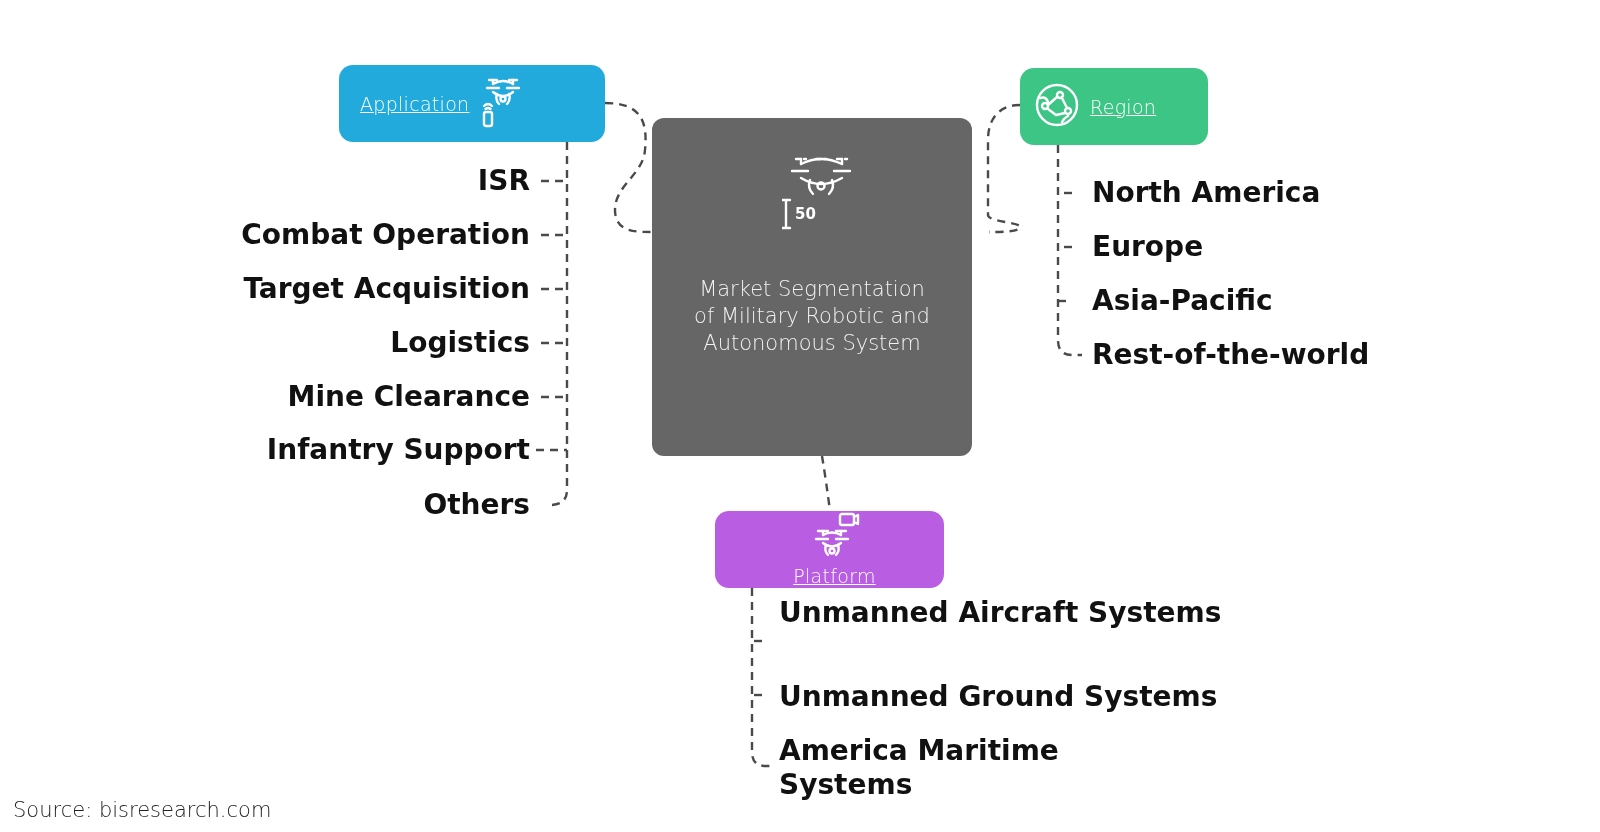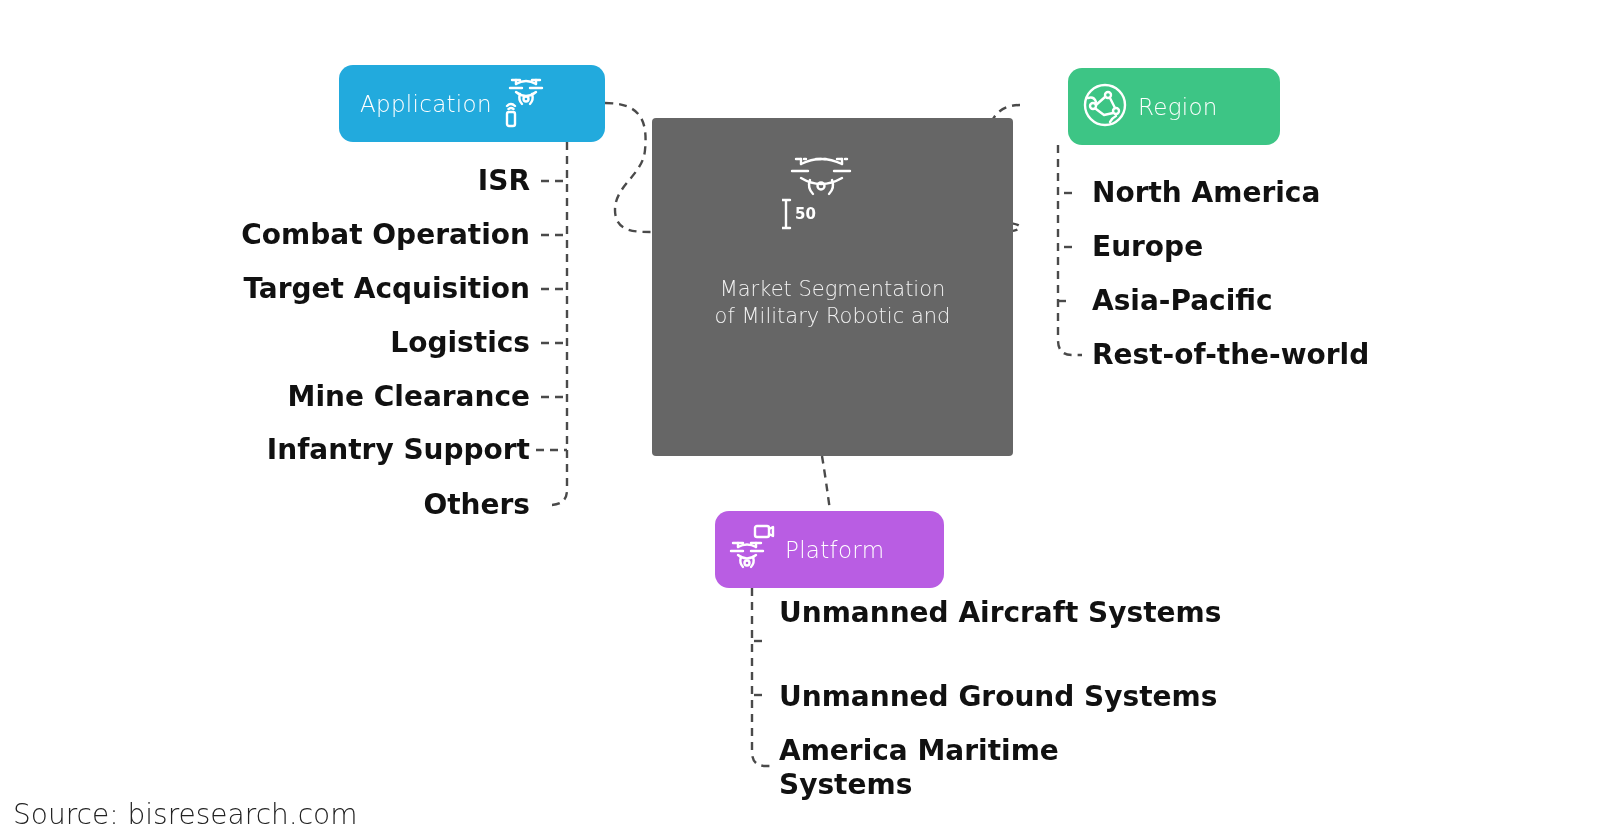--- a/index.html
+++ b/index.html
@@ -2,46 +2,46 @@
 <html><head>
 <meta charset="utf-8">
 <style>
   html, body { margin: 0; padding: 0; background: #ffffff; }
   body { width: 1600px; height: 832px; position: relative; overflow: hidden;
          font-family: "Liberation Sans", sans-serif; }
   .connectors { position: absolute; left: 0; top: 0; width: 1600px; height: 832px; }
   .connectors path { fill: none; stroke: #4a4a4a; stroke-width: 2.4; stroke-dasharray: 8 6; }
   .pill { position: absolute; border-radius: 14px; color: #ffffff; display: flex;
           align-items: center; font-family: "DejaVu Sans", sans-serif; font-weight: 300; }
-  .pill .lbl { font-size: 23px; letter-spacing: 0.3px; }
+  .pill .lbl { font-size: 19px; letter-spacing: 0.3px; text-decoration: underline; }
   .pill svg { stroke: #ffffff; fill: none; stroke-width: 2.4; stroke-linecap: round; stroke-linejoin: round; }
   #pill-app { left: 339px; top: 65px; width: 266px; height: 77px; }
   #pill-app .lbl { margin-left: 21px; }
   #pill-app svg { margin-left: 10px; }
-  #pill-region { left: 1020px; top: 68px; width: 212px; height: 77px; margin-left: 48px; }
+  #pill-region { left: 1020px; top: 68px; width: 188px; height: 77px; }
   #pill-region svg { margin-left: 14px; }
   #pill-region .lbl { margin-left: 10px; }
-  #pill-platform { left: 715px; top: 511px; width: 229px; height: 77px; }
+  #pill-platform { left: 715px; top: 511px; width: 229px; height: 77px; flex-direction: column; }
   #pill-platform svg { margin-left: 14px; }
   #pill-platform .lbl { margin-left: 10px; }
-  .center-box { position: absolute; left: 652px; top: 118px; width: 361px; height: 338px;
-                background: #666666; border-radius: 4px; }
+  .center-box { position: absolute; left: 652px; top: 118px; width: 320px; height: 338px;
+                background: #666666; border-radius: 12px; }
   .center-icon { position: absolute; left: 130px; top: 38px; }
   .center-icon svg { stroke: #ffffff; fill: none; stroke-width: 2.4; stroke-linecap: round; stroke-linejoin: round; }
   .center-title { position: absolute; left: 20px; right: 20px; top: 158px; text-align: center;
                   color: #f2f2f2; font-family: "DejaVu Sans", sans-serif; font-weight: 300;
                   font-size: 21px; line-height: 27px; }
   .items { position: absolute; font-family: "DejaVu Sans", sans-serif; font-weight: bold;
            color: #111111; font-size: 28px; }
   .items .it { position: absolute; white-space: nowrap; line-height: 34px; }
   #app-items .it { right: 0; text-align: right; }
   #app-items { left: 0; top: 0; width: 530px; }
   #region-items { left: 1092px; top: 0; }
   #platform-items { left: 779px; top: 0; }
-  .source { position: absolute; left: 13px; top: 798px; font-size: 28px; color: #222222;
+  .source { position: absolute; left: 13px; top: 798px; font-size: 21px; color: #222222;
             font-family: "DejaVu Sans", sans-serif; font-weight: 300; }
 </style>
 </head>
 <body>
 
 <svg class="connectors" viewBox="0 0 1600 832">
 
   <path d="M605 103 C 640 103, 648 120, 645 150 C 643 175, 615 185, 615 210 C 615 232, 635 232, 652 232"></path>
 
   <path d="M567 142 L 567 490 Q 567 505, 550 505"></path>
@@ -123,20 +123,21 @@
       <path d="M19 22 q20 12 41 0"></path>
       <path d="M28 24 q-3 8 3 14 M50 24 q3 8 -3 14"></path>
       <circle cx="39" cy="30" r="3.5"></circle>
       <path d="M4 44 v28 M0 44 h8 M0 72 h8"></path>
       <text x="13" y="63" fill="#ffffff" stroke="none" font-family="DejaVu Sans, sans-serif" font-weight="bold" font-size="15">50</text>
     </svg>
   </div>
   <div class="center-title">
     <div>Market Segmentation</div>
     <div>of Military Robotic and</div>
+    <div>Autonomous System</div>
   </div>
 </div>
 
 <div class="items" id="app-items">
   <div class="it" style="top:164px;">ISR</div>
   <div class="it" style="top:218px;">Combat Operation</div>
   <div class="it" style="top:272px;">Target Acquisition</div>
   <div class="it" style="top:326px;margin-left:44px;">Logistics</div>
   <div class="it" style="top:380px;">Mine Clearance</div>
   <div class="it" style="top:433px;">Infantry Support</div>

